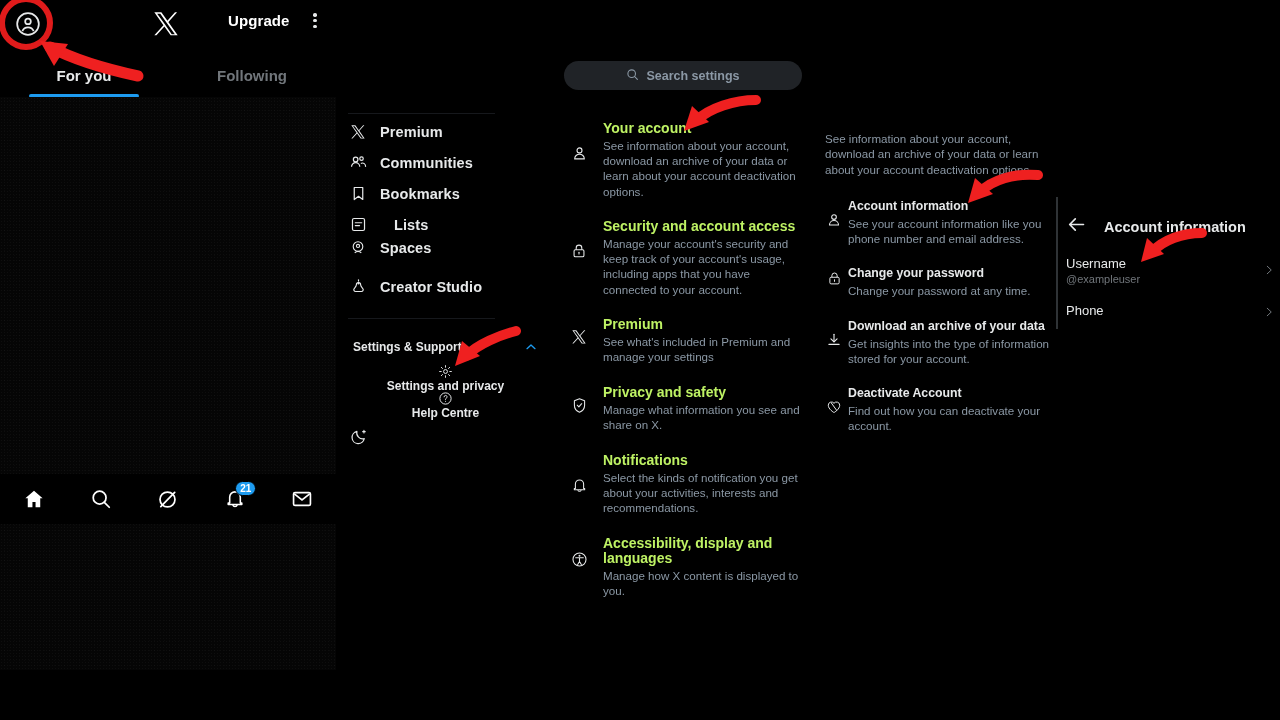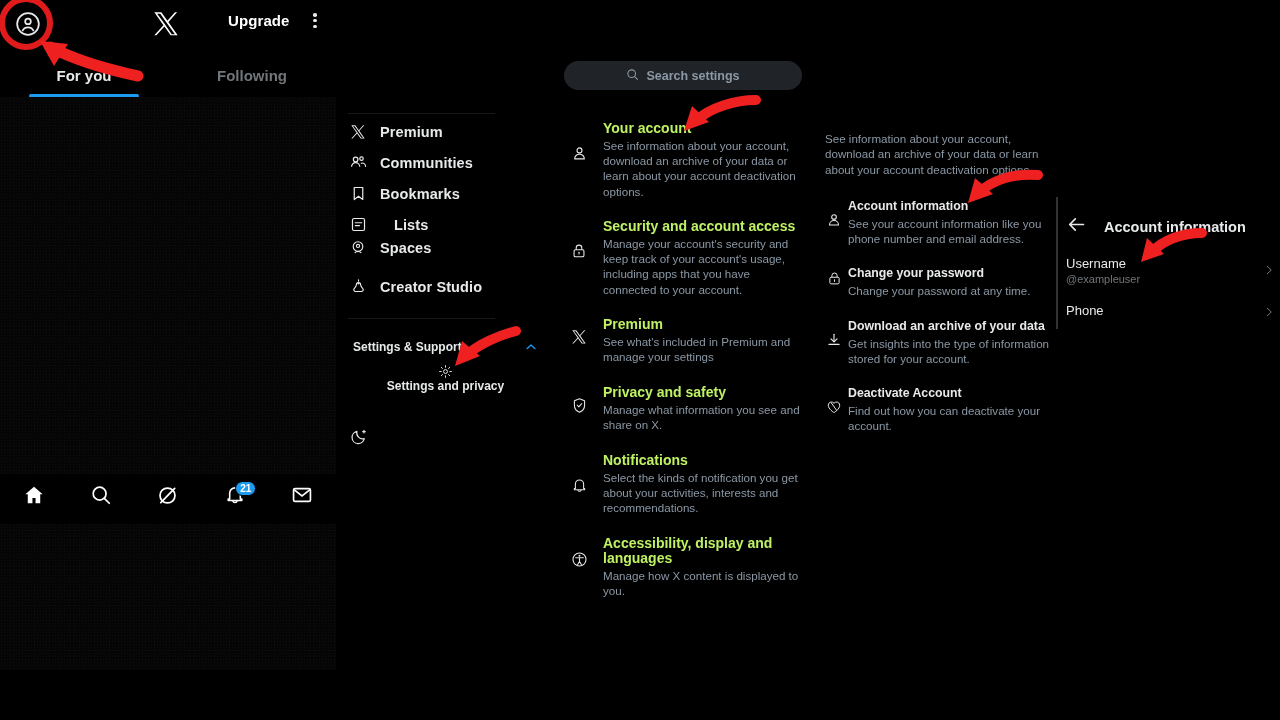--- a/index.html
+++ b/index.html
@@ -43,21 +43,21 @@
       radial-gradient(rgba(255,255,255,.035) .5px, transparent .5px),
       radial-gradient(rgba(255,255,255,.022) .5px, transparent .5px);
     background-size: 3px 3px, 5px 5px;
     background-position: 0 0, 2px 1px;
   }
   #phone-bottomnav {
     position: absolute; left: 0; bottom: 0; width: 336px; height: 50px;
     display: flex; align-items: center; justify-content: space-around;
     background: #000;
   }
-  .bn { position: relative; width: 34px; height: 30px; display: flex; justify-content: center; }
+  .bn { position: relative; width: 34px; height: 30px; display: flex; align-items: center; justify-content: center; }
   #notif-badge {
     position: absolute; left: 17px; top: -3px; min-width: 19px; height: 15px;
     background: #1d9bf0; color: #fff; border-radius: 8px; font-size: 10px;
     font-weight: bold; display: flex; align-items: center; justify-content: center;
     padding: 0 4px; border: 1.5px solid #000;
   }
 
   
   #drawer {
     position: absolute; left: 336px; top: 0; width: 219px; height: 720px;
@@ -293,20 +293,30 @@
     <div class="dsub" style="top:364px;">
       <span class="dicon">
         <svg width="15" height="15" viewBox="0 0 24 24">
           <circle cx="12" cy="12" r="3.1" fill="none" stroke="#e7e9ea" stroke-width="1.6"></circle>
           <path d="M12 2.6v2.6M12 18.8v2.6M2.6 12h2.6M18.8 12h2.6M5.3 5.3l1.9 1.9M16.8 16.8l1.9 1.9M18.7 5.3l-1.9 1.9M7.2 16.8l-1.9 1.9" stroke="#e7e9ea" stroke-width="1.5" stroke-linecap="round"></path>
         </svg>
       </span>
       <span class="dlabel">Settings and privacy</span>
     </div>
 
+    <div class="dsub" style="top:391px;">
+      <span class="dicon">
+        <svg width="15" height="15" viewBox="0 0 24 24">
+          <circle cx="12" cy="12" r="9" fill="none" stroke="#e7e9ea" stroke-width="1.6"></circle>
+          <path d="M9.7 9.4a2.4 2.4 0 1 1 3.3 2.3c-.7.3-1 .9-1 1.6v.4" fill="none" stroke="#e7e9ea" stroke-width="1.5" stroke-linecap="round"></path>
+          <circle cx="12" cy="16.4" r=".95" fill="#e7e9ea"></circle>
+        </svg>
+      </span>
+      <span class="dlabel">Help Centre</span>
+    </div>
   </div>
 
   <div id="theme-toggle">
     <svg width="18" height="18" viewBox="0 0 24 24">
       <path d="M19 14.2A8 8 0 0 1 9.2 4.6 8.2 8.2 0 1 0 19 14.2Z" fill="none" stroke="#e7e9ea" stroke-width="1.6" stroke-linejoin="round"></path>
       <path d="M18.6 3.2v3.4M16.9 4.9h3.4" stroke="#e7e9ea" stroke-width="1.5" stroke-linecap="round"></path>
     </svg>
   </div>
 
   <div id="settings-col">

